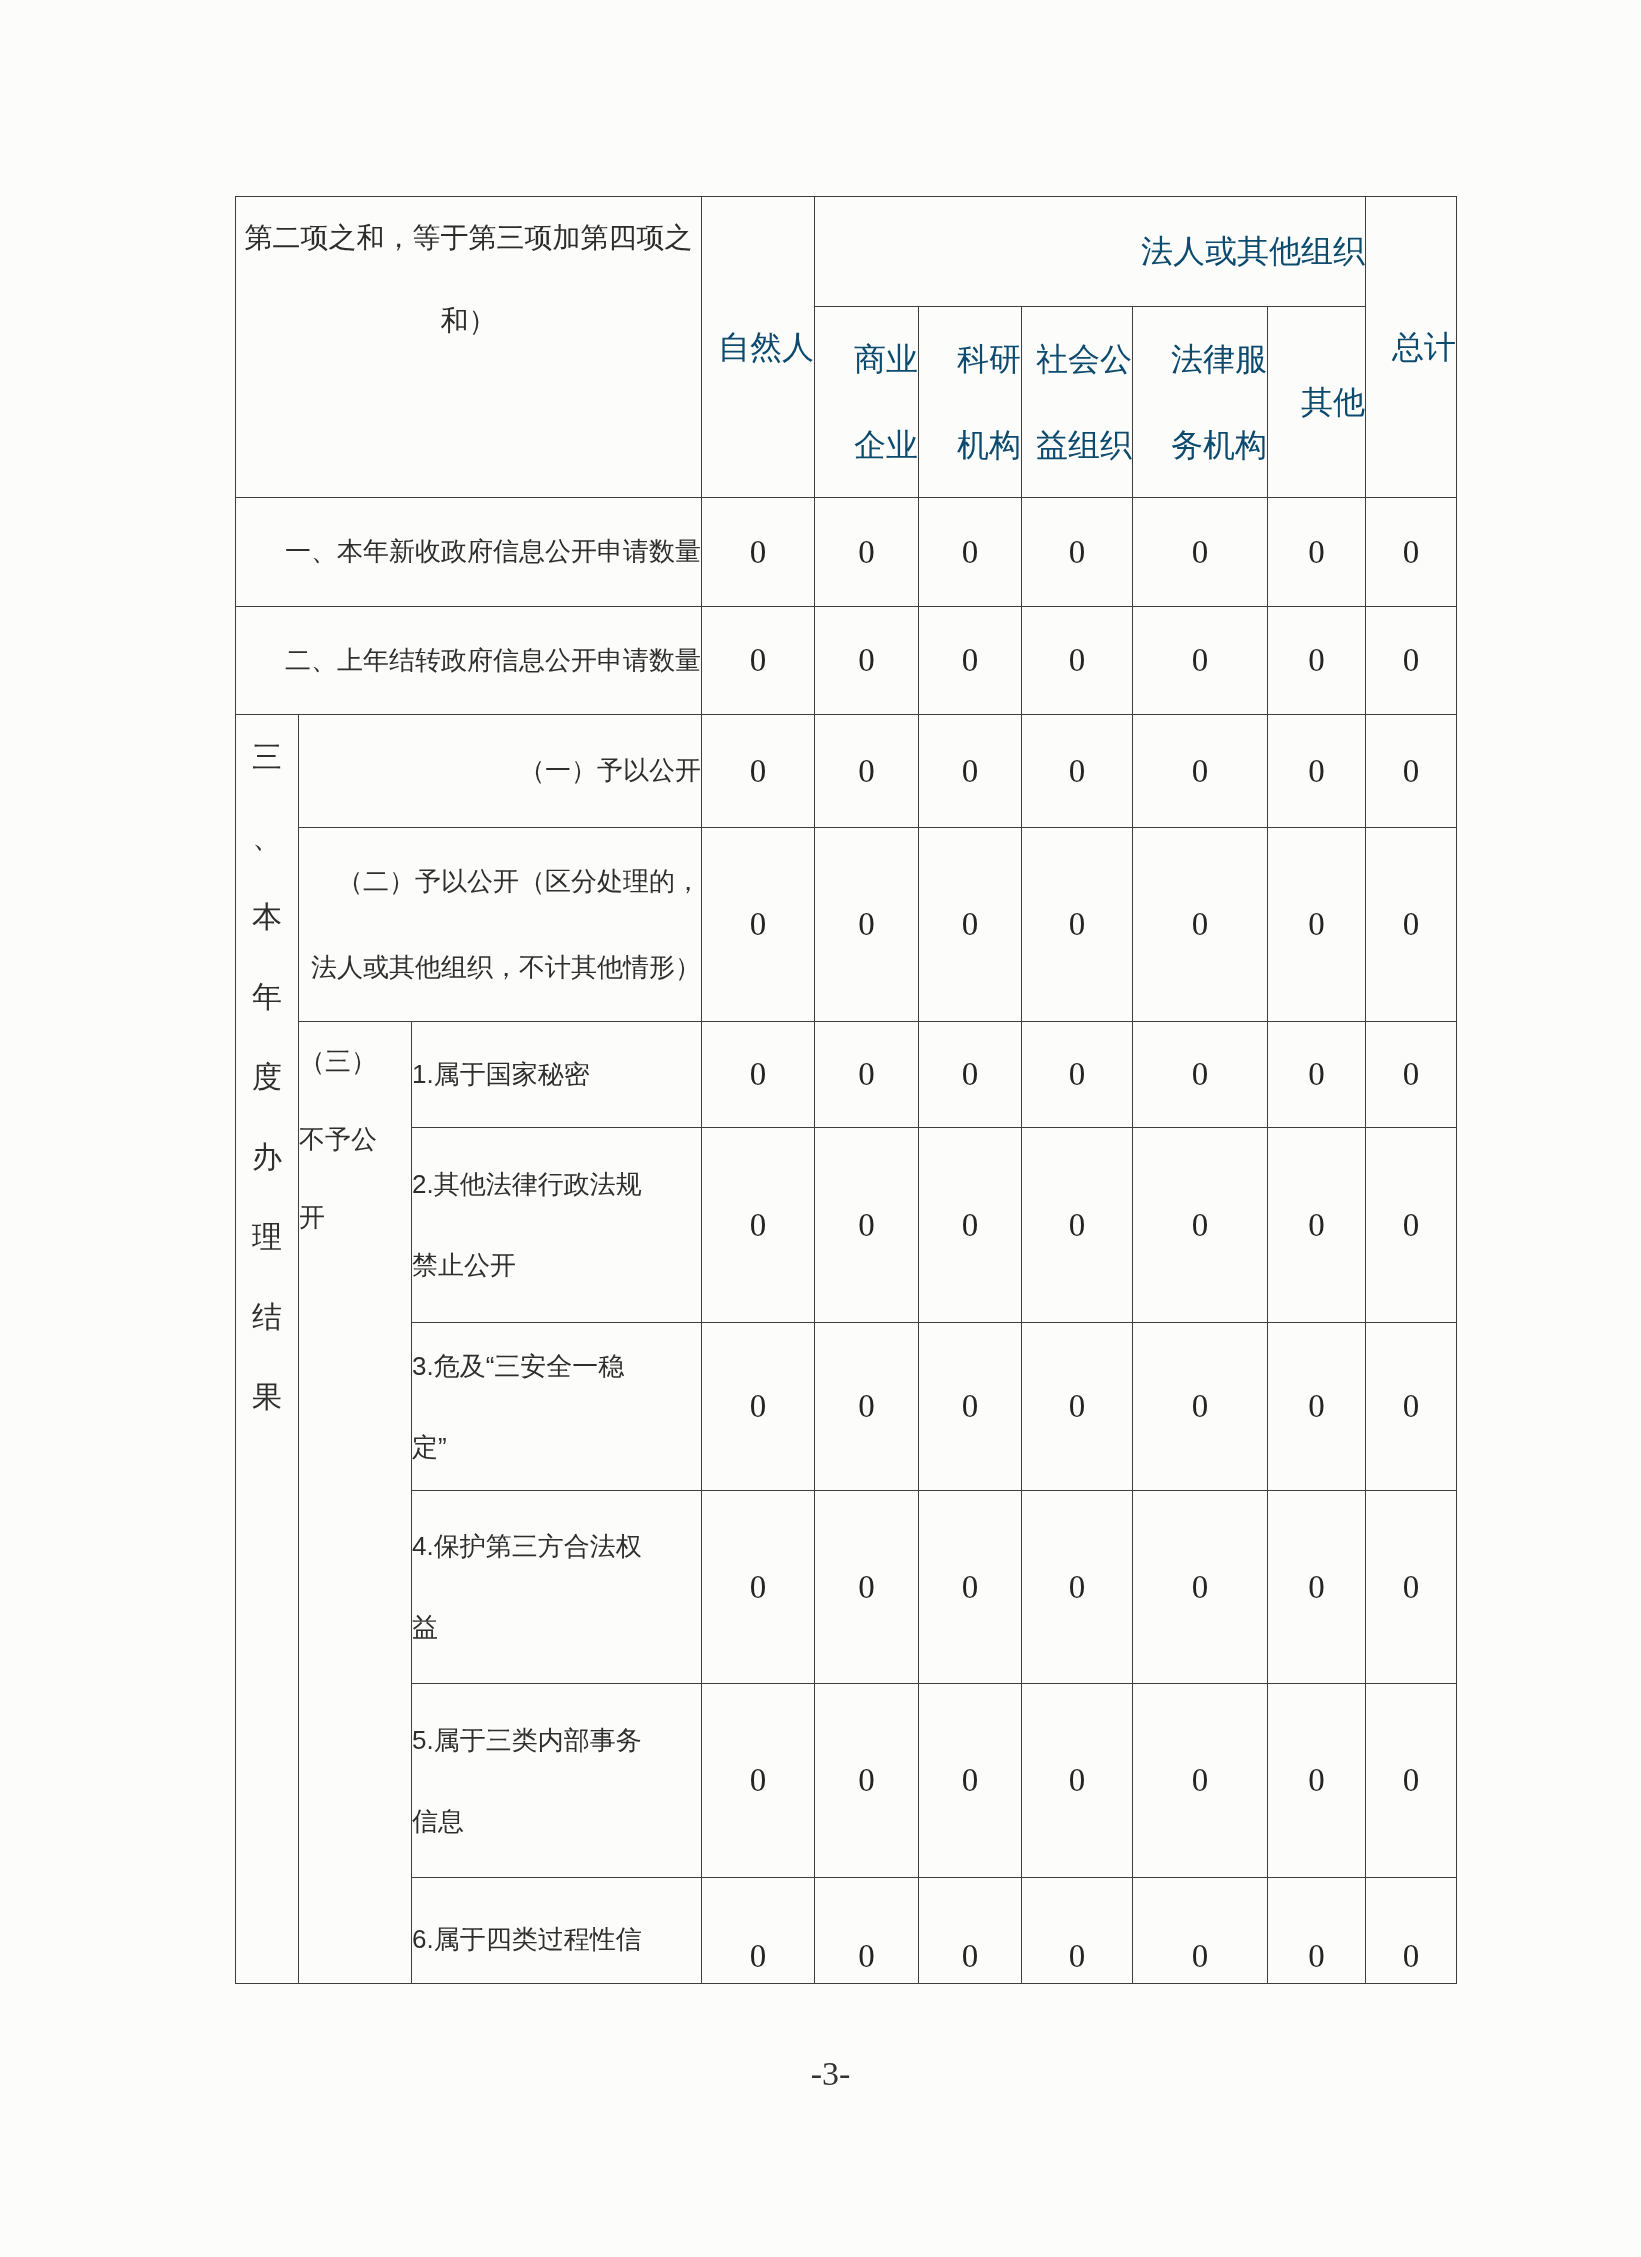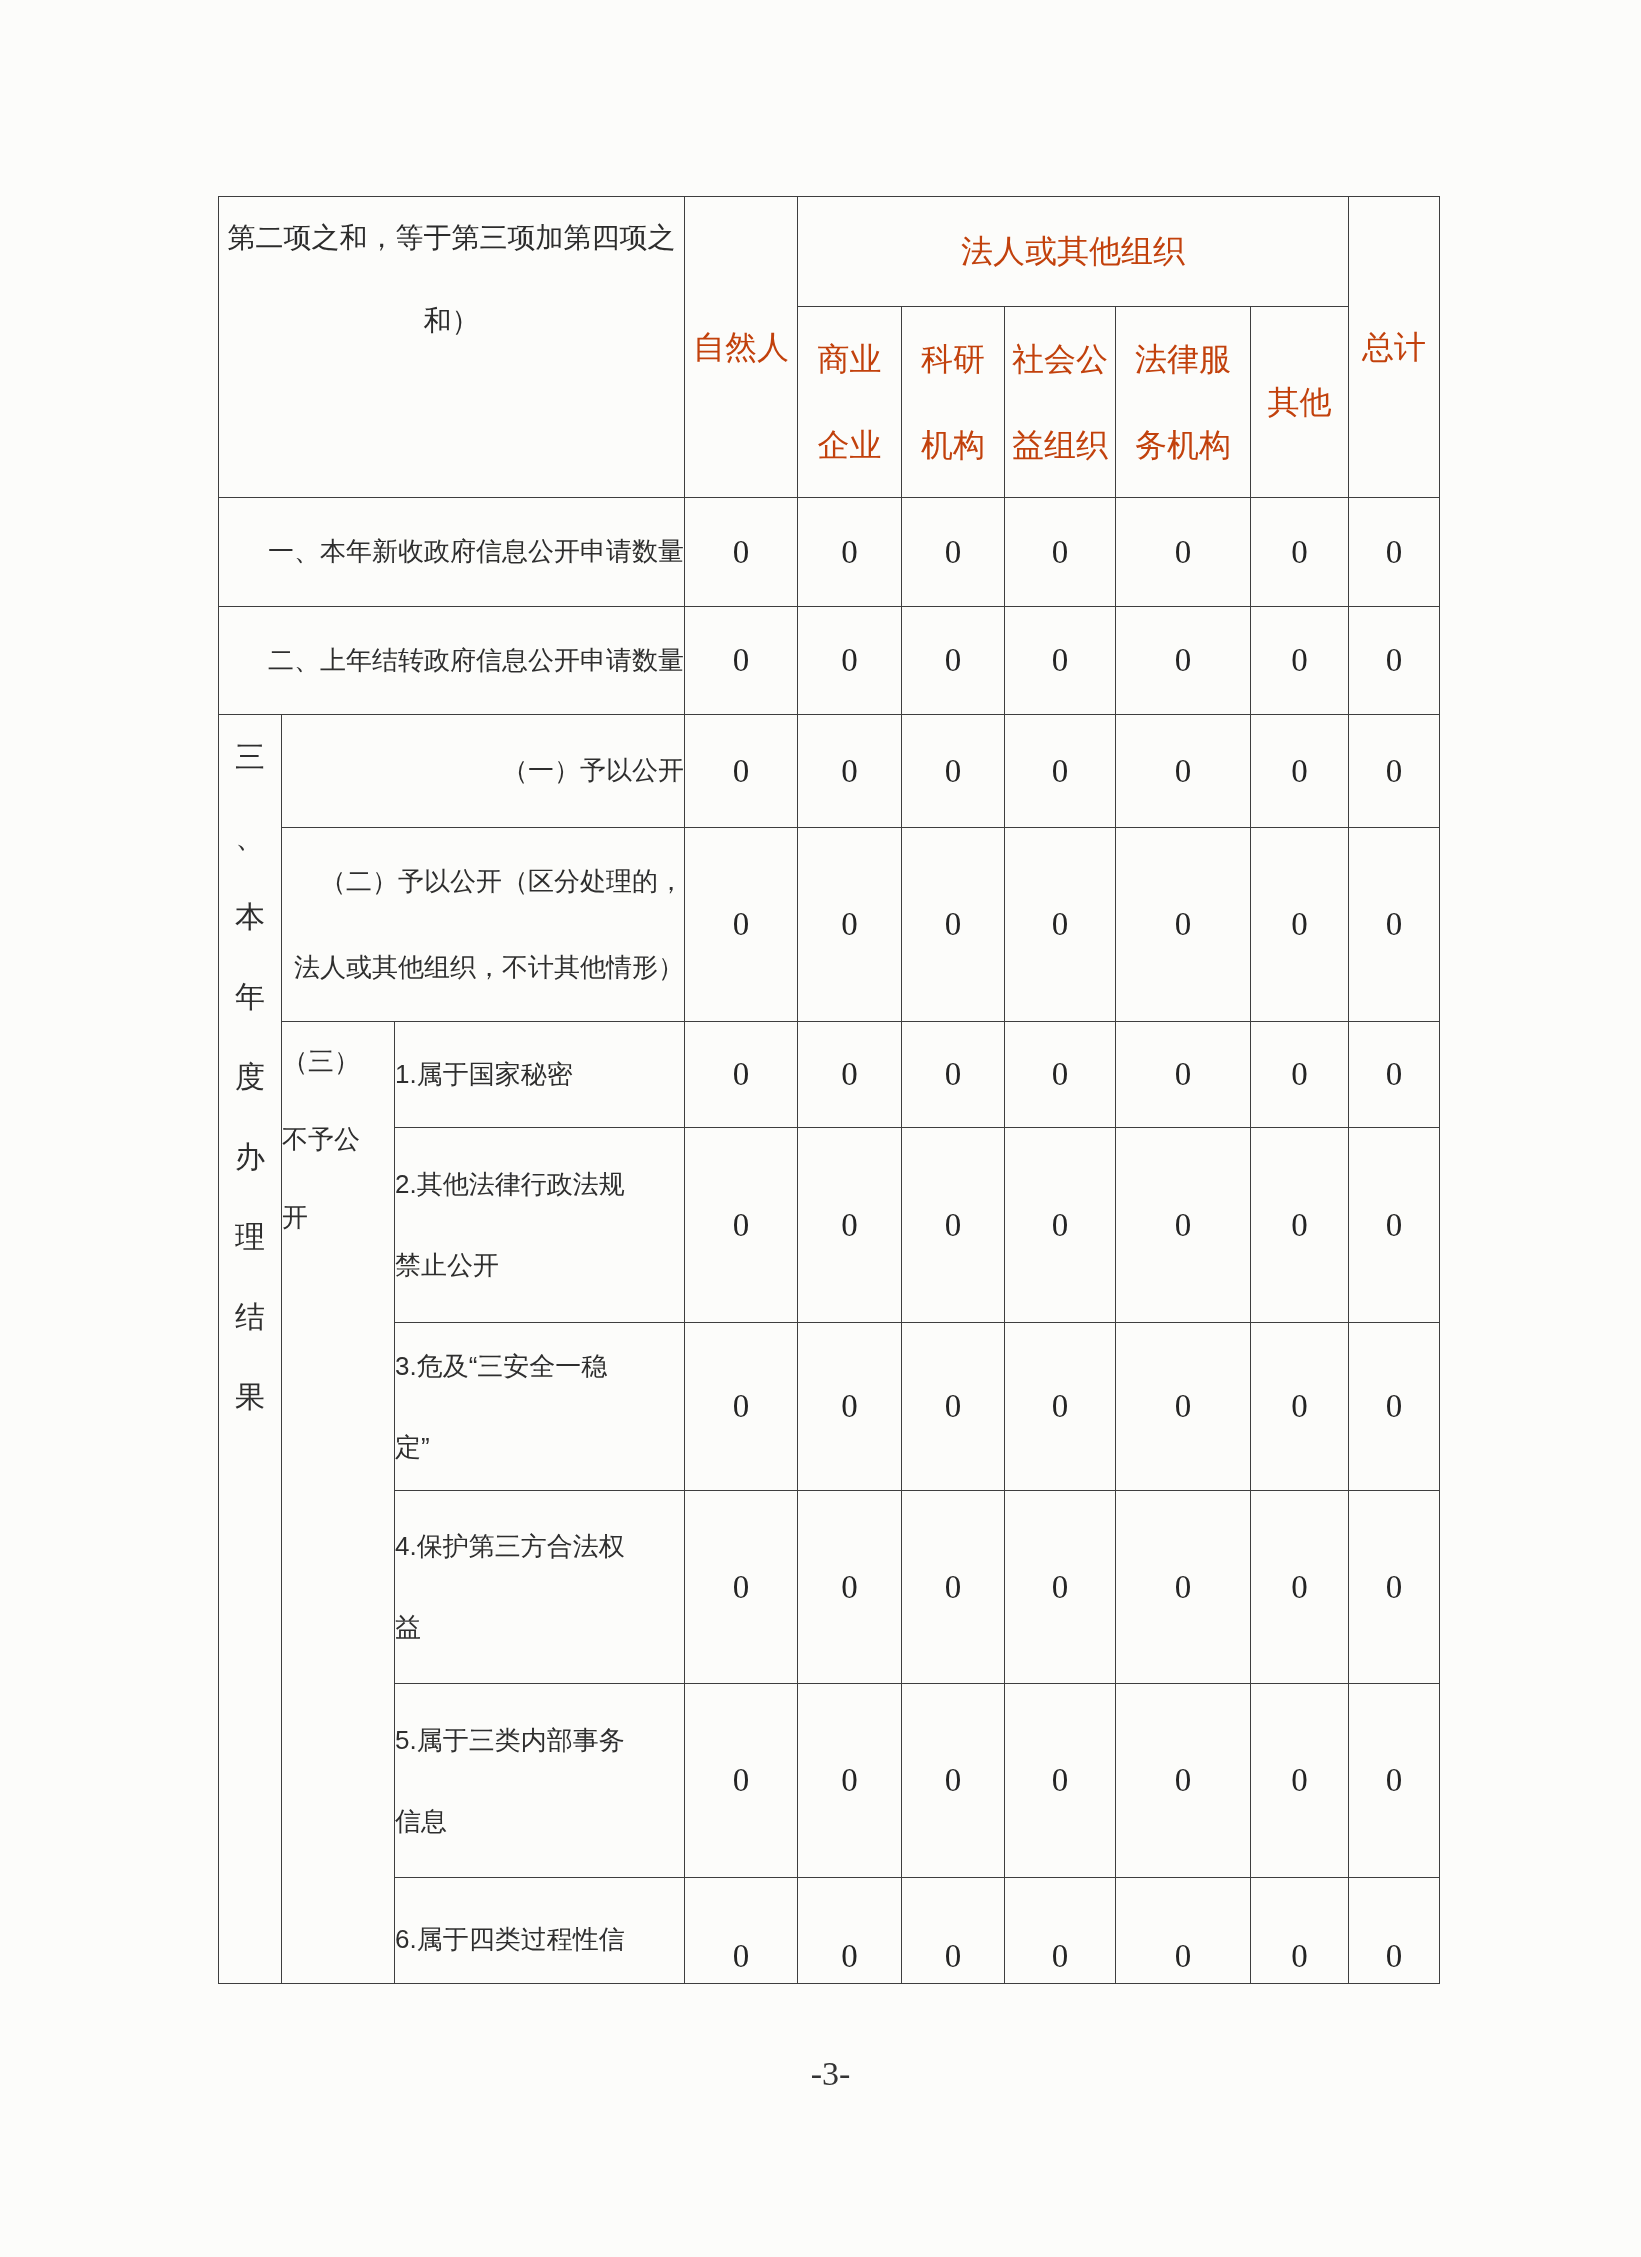--- a/index.html
+++ b/index.html
@@ -14,21 +14,21 @@
     overflow: hidden;
     color: #2d2d2d;
   }
   .sheet {
     position: absolute;
     inset: 0;
     background: #fcfcfa;
   }
   table.report {
     position: absolute;
-    left: 218px;
+    left: 235px;
     top: 196px;
     border-collapse: collapse;
     table-layout: fixed;
     width: 1221px;
   }
   table.report td {
     border: 1.9px solid #3e3e3e;
     padding: 0;
     background: transparent;
   }
@@ -38,23 +38,23 @@
     text-align: center;
     padding-top: 21px;
     font-family: "Liberation Serif", serif;
     font-size: 28px;
     color: #2c2c2c;
   }
   .caption div { line-height: 2.95; white-space: nowrap; }
   .hcell {
     font-family: "Liberation Serif", serif;
     font-size: 32px;
-    text-align: center;
+    text-align: right;
     vertical-align: middle;
-    color: #c2410c;
+    color: #0c4a6e;
   }
   .hcell div { line-height: 2.7; white-space: nowrap; }
   
   .rowlabel {
     font-family: "Liberation Sans", sans-serif;
     font-size: 26px;
     color: #2e2e2e;
     text-align: right;
     vertical-align: middle;
     padding-left: 35px;

